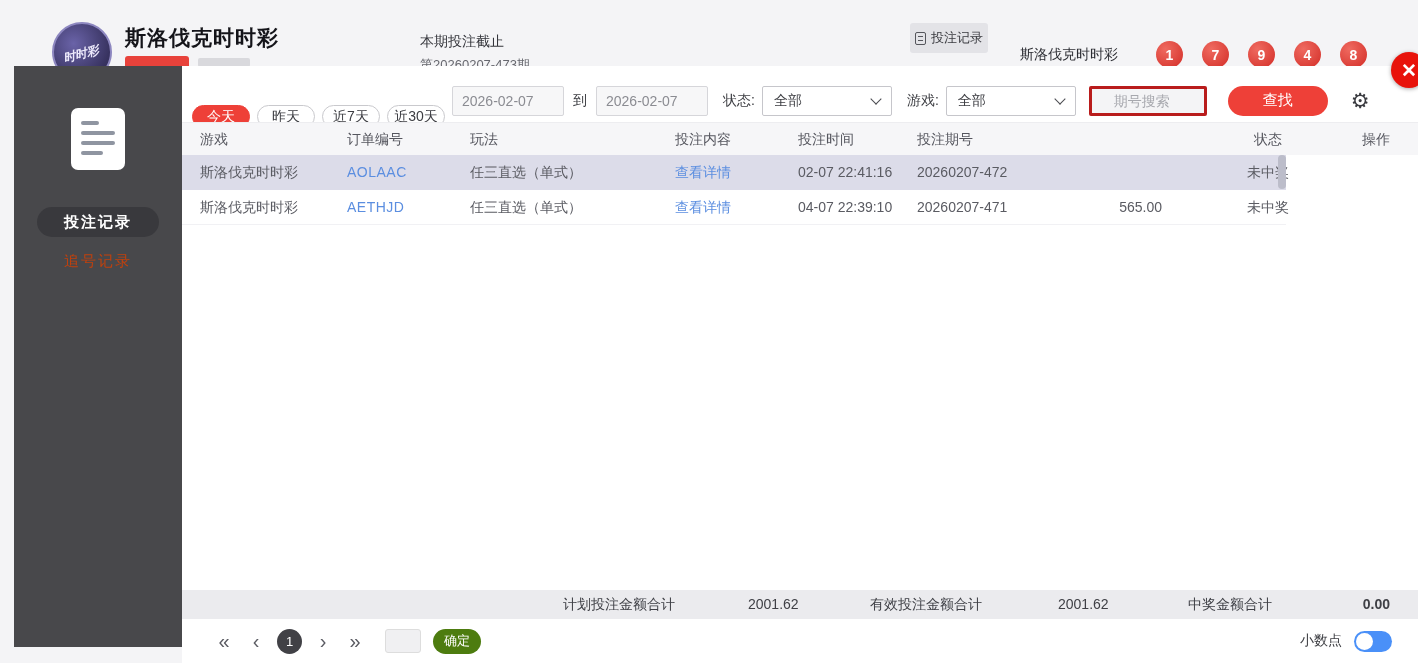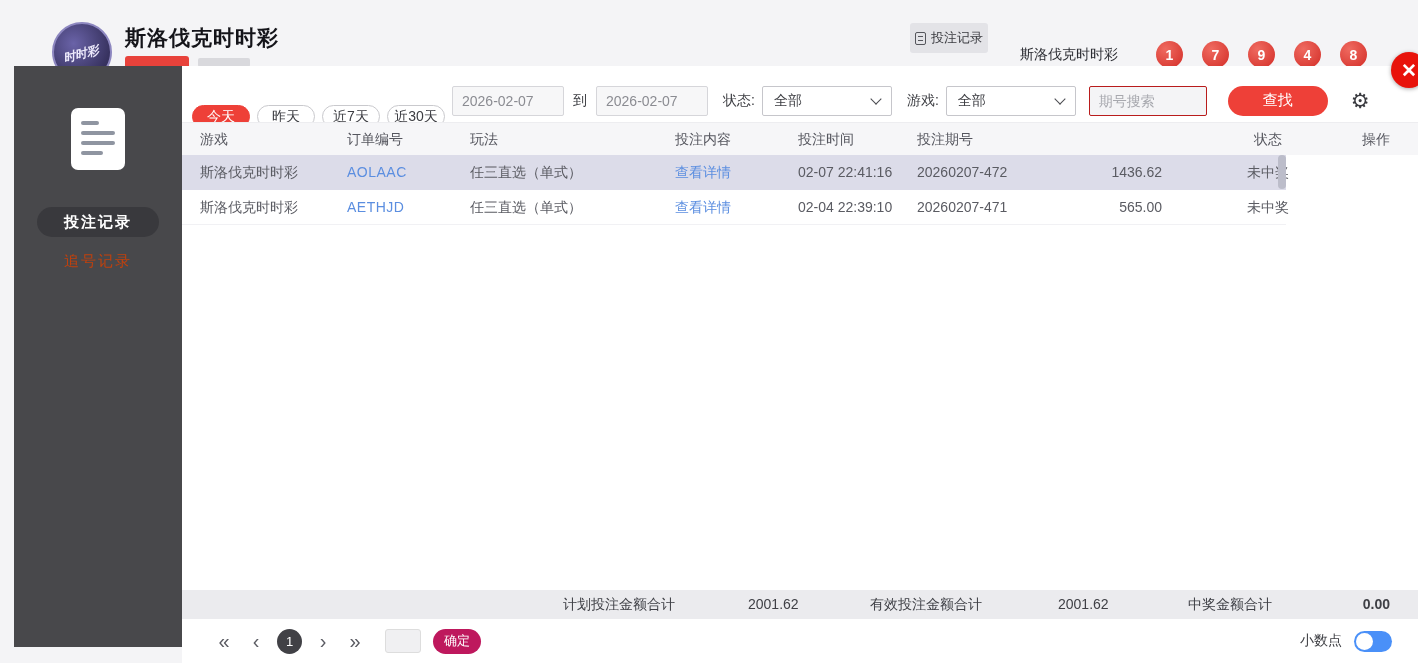--- a/index.html
+++ b/index.html
@@ -51,21 +51,21 @@
 
   .filter-bar { display:flex; align-items:center; padding:13px 0 0 10px; gap:7px; height:56px; }
   .qbtn { width:58px; height:23px; border-radius:15px; border:1px solid #c9c9cd; background:#fff; font-size:14px; color:#3c3d42; cursor:pointer;margin-top:32px; }
   .qbtn.active { background:#ee4038; border-color:#ee4038; color:#fff; }
   .date-input { width:112px; height:30px; border:1px solid #d6d6da; background:#f7f7f8; border-radius:2px; color:#8b8c92; font-size:14px; padding:0 9px; }
   .to-label { font-size:14px; color:#3c3d42; margin:0 2px; }
   .flabel { font-size:14px; color:#3c3d42; margin-left:8px; }
   .fselect { width:130px; height:30px; border:1px solid #c6c6cb; border-radius:2px; background:#fff; display:flex; align-items:center;
              justify-content:space-between; padding:0 11px; font-size:14px; color:#3c3d42; cursor:pointer; }
   .chev { width:8px; height:8px; border-right:1.5px solid #4a4b50; border-bottom:1.5px solid #4a4b50; transform:rotate(45deg); margin-top:-4px; }
-  .search-input { width:118px; height:30px; margin-left:6px; border:1px solid #b91c1c; background:#f4f4f6; border-radius:2px; font-size:14px; padding:0 9px; color:#333; }
+  .search-input { width:118px; height:30px; margin-left:6px; border:3px solid #b91c1c; background:#f4f4f6; border-radius:2px; font-size:14px; padding:0 22px; color:#333; }
   .search-input::placeholder { color:#a7a8ae; }
   .find-btn { width:100px; height:30px; margin-left:14px; border:none; border-radius:15px; background:#ee4038; color:#fff; font-size:15px; cursor:pointer; }
   .gear-btn { margin-left:16px; background:none; border:none; font-size:21px; color:#3a3b40; cursor:pointer; line-height:1; }
 
   
   .thead { position:absolute; left:0; top:56px; width:1236px; height:33px; background:#f6f6f8; border-top:1px solid #ededf0; }
   .thead span { position:absolute; top:0; line-height:33px; font-size:14px; color:#55565e; }
   .tbody { position:absolute; left:0; top:89px; width:1236px; height:435px; }
   .trow { position:relative; width:1104px; height:35px; }
   .trow.hl { background:#dcdce9; }
@@ -82,39 +82,43 @@
   .summary-bar span { position:absolute; line-height:29px; font-size:14px; color:#3f4046; white-space:nowrap; }
   .s1{left:381px;} .s2{left:566px;} .s3{left:688px;} .s4{left:876px;} .s5{left:1006px;}
   .s6{left:1150px; width:58px; text-align:right; color:#e01616; font-weight:bold;}
 
   
   .pagebar { position:absolute; left:0; top:553px; width:1236px; height:44px; background:#fff; display:flex; align-items:center; padding:0 26px; }
   .pg-arrow { background:none; border:none; font-size:20px; color:#5a5b62; width:32px; cursor:pointer; line-height:1; }
   .pg-num { width:25px; height:25px; border-radius:50%; background:#414146; color:#fff; font-size:13px;
             display:flex; align-items:center; justify-content:center; margin:0 5px; cursor:pointer; }
   .pg-input { width:36px; height:24px; margin-left:14px; border:1px solid #ddd; background:#f0f0f2; border-radius:3px; }
-  .pg-ok { width:48px; height:25px; margin-left:12px; border:none; border-radius:13px; background:#be185d; color:#fff; font-size:13px; cursor:pointer; }
+  .pg-ok { width:48px; height:25px; margin-left:12px; border:none; border-radius:13px; background:#4d7c0f; color:#fff; font-size:13px; cursor:pointer; }
   .decimal-wrap { margin-left:auto; display:flex; align-items:center; gap:12px; }
   .decimal-label { font-size:14px; color:#3c3d42; }
   .toggle { width:38px; height:21px; border-radius:11px; background:#4a90f8; position:relative; cursor:pointer; }
   .toggle-knob { position:absolute; left:2px; top:2px; width:17px; height:17px; border-radius:50%; background:#fff; }
 </style>
 </head>
 <body>
 
 <div class="screen">
 
   <div class="page-header">
     <div class="logo">
       <span class="logo-text">时时彩</span>
     </div>
     <div class="lottery-title">斯洛伐克时时彩</div>
     <div class="tab-red"></div>
     <div class="tab-gray"></div>
 
+    <div class="deadline">
+      <div class="deadline-l1">本期投注截止</div>
+      <div class="deadline-l2">第20260207-473期</div>
+    </div>
 
 
     <button class="bet-record-btn">
       <i class="doc-glyph"></i>
       <span>投注记录</span>
     </button>
 
     <div class="last-draw-label">斯洛伐克时时彩</div>
     <div class="balls">
       <span class="ball">1</span>
@@ -173,29 +177,28 @@
     </div>
 
     <div class="tbody">
       <div class="trow hl">
         <span class="c1">斯洛伐克时时彩</span>
         <span class="c2 order link">AOLAAC</span>
         <span class="c3">任三直选（单式）</span>
         <span class="c4 link">查看详情</span>
         <span class="c5">02-07 22:41:16</span>
         <span class="c6">20260207-472</span>
-        <span class="c7">1436.62</span>
         <span class="c8">未中奖</span>
       </div>
       <div class="trow norm">
         <span class="c1">斯洛伐克时时彩</span>
         <span class="c2 order link">AETHJD</span>
         <span class="c3">任三直选（单式）</span>
         <span class="c4 link">查看详情</span>
-        <span class="c5">02-04 22:39:10</span>
+        <span class="c5">04-07 22:39:10</span>
         <span class="c6">20260207-471</span>
         <span class="c7">565.00</span>
         <span class="c8">未中奖</span>
       </div>
       <div class="vthumb"></div>
     </div>
 
     <div class="summary-bar">
       <span class="s1">计划投注金额合计</span>
       <span class="s2">2001.62</span>

